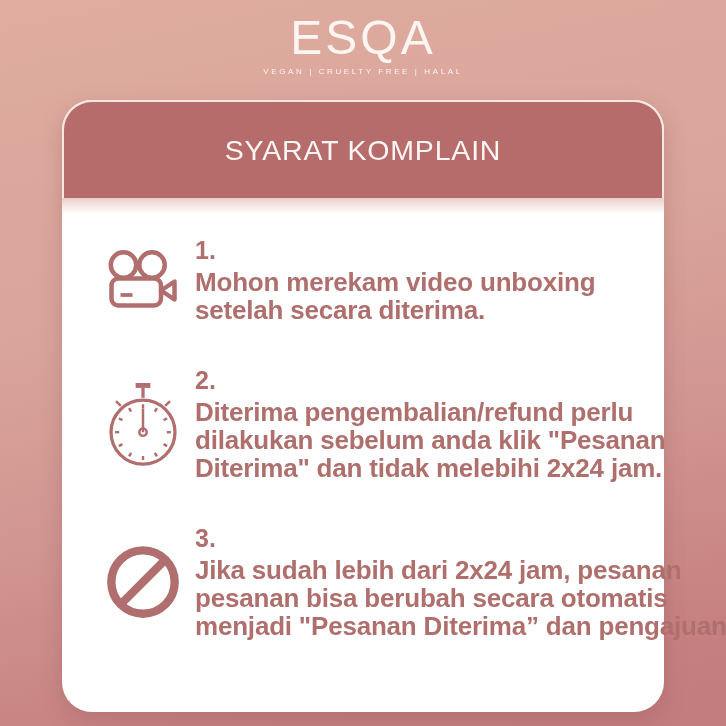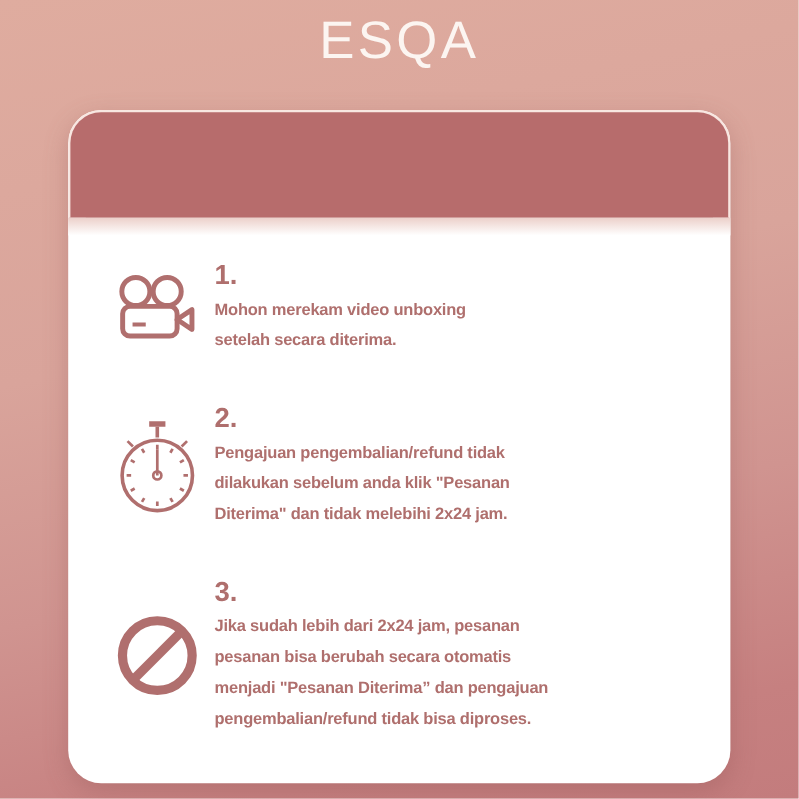--- a/index.html
+++ b/index.html
@@ -40,37 +40,39 @@
     letter-spacing:.8px; font-weight:400; text-align:center;
   }
   .header-fade { height:16px; background:linear-gradient(#ecd0ca, #ffffff); }
 
   .card-body { padding:22px 10px 0 28px; }
 
   .item-row { display:flex; align-items:center; margin-bottom:42px; }
   .icon-cell { width:105px; flex:none; display:flex; justify-content:center; align-items:center; }
   .text-cell { flex:1; color:#af6f6d; }
   .item-number { font-size:25px; font-weight:bold; margin-bottom:3px; }
-  .item-line { font-size:15px; font-weight:bold; line-height:28px; letter-spacing:-0.2px; white-space:nowrap; }
+  .item-line { font-size:26px; font-weight:bold; line-height:28px; letter-spacing:-0.2px; white-space:nowrap; }
 
   .icon-svg { display:block; }
   .icon-svg * { stroke:#b06f6e; fill:none; }
 </style>
 </head>
 <body>
 
 <div class="stage">
 
   <div class="logo-area">
     <div class="logo-text">ESQA</div>
+    <div class="logo-tagline">VEGAN | CRUELTY FREE | HALAL</div>
   </div>
 
   <div class="card">
 
     <div class="card-header">
+      <div class="header-line">SYARAT KOMPLAIN</div>
     </div>
     <div class="header-fade"></div>
 
     <div class="card-body">
 
       <div class="item-row">
         <div class="icon-cell">
           <svg class="icon-svg" width="78" height="68" viewBox="0 0 104 88">
             <circle cx="26" cy="24" r="17" stroke-width="6"></circle>
             <circle cx="64" cy="24" r="17" stroke-width="6"></circle>
@@ -105,37 +107,36 @@
             <line x1="50" y1="101" x2="50" y2="96" stroke-width="3"></line>
             <line x1="33" y1="96.4" x2="35.5" y2="92.1" stroke-width="3"></line>
             <line x1="20.6" y1="84" x2="24.9" y2="81.5" stroke-width="3"></line>
             <line x1="16" y1="67" x2="21" y2="67" stroke-width="3"></line>
             <line x1="20.6" y1="50" x2="24.9" y2="52.5" stroke-width="3"></line>
             <line x1="33" y1="37.6" x2="35.5" y2="41.9" stroke-width="3"></line>
           </svg>
         </div>
         <div class="text-cell">
           <div class="item-number">2.</div>
-          <div class="item-line">Pengajuan pengembalian/refund tidak</div>
+          <div class="item-line">Diterima pengembalian/refund perlu</div>
           <div class="item-line">dilakukan sebelum anda klik "Pesanan</div>
           <div class="item-line">Diterima" dan tidak melebihi 2x24 jam.</div>
         </div>
       </div>
 
       <div class="item-row">
         <div class="icon-cell">
           <svg class="icon-svg" width="82" height="82" viewBox="0 0 88 88">
             <circle cx="44" cy="44" r="34" stroke-width="9"></circle>
             <line x1="68" y1="20" x2="20" y2="68" stroke-width="9"></line>
           </svg>
         </div>
         <div class="text-cell">
           <div class="item-number">3.</div>
           <div class="item-line">Jika sudah lebih dari 2x24 jam, pesanan</div>
           <div class="item-line">pesanan bisa berubah secara otomatis</div>
           <div class="item-line">menjadi "Pesanan Diterima” dan pengajuan</div>
-          <div class="item-line">pengembalian/refund tidak bisa diproses.</div>
         </div>
       </div>
 
     </div>
   </div>
 </div>
 
 </body></html>

